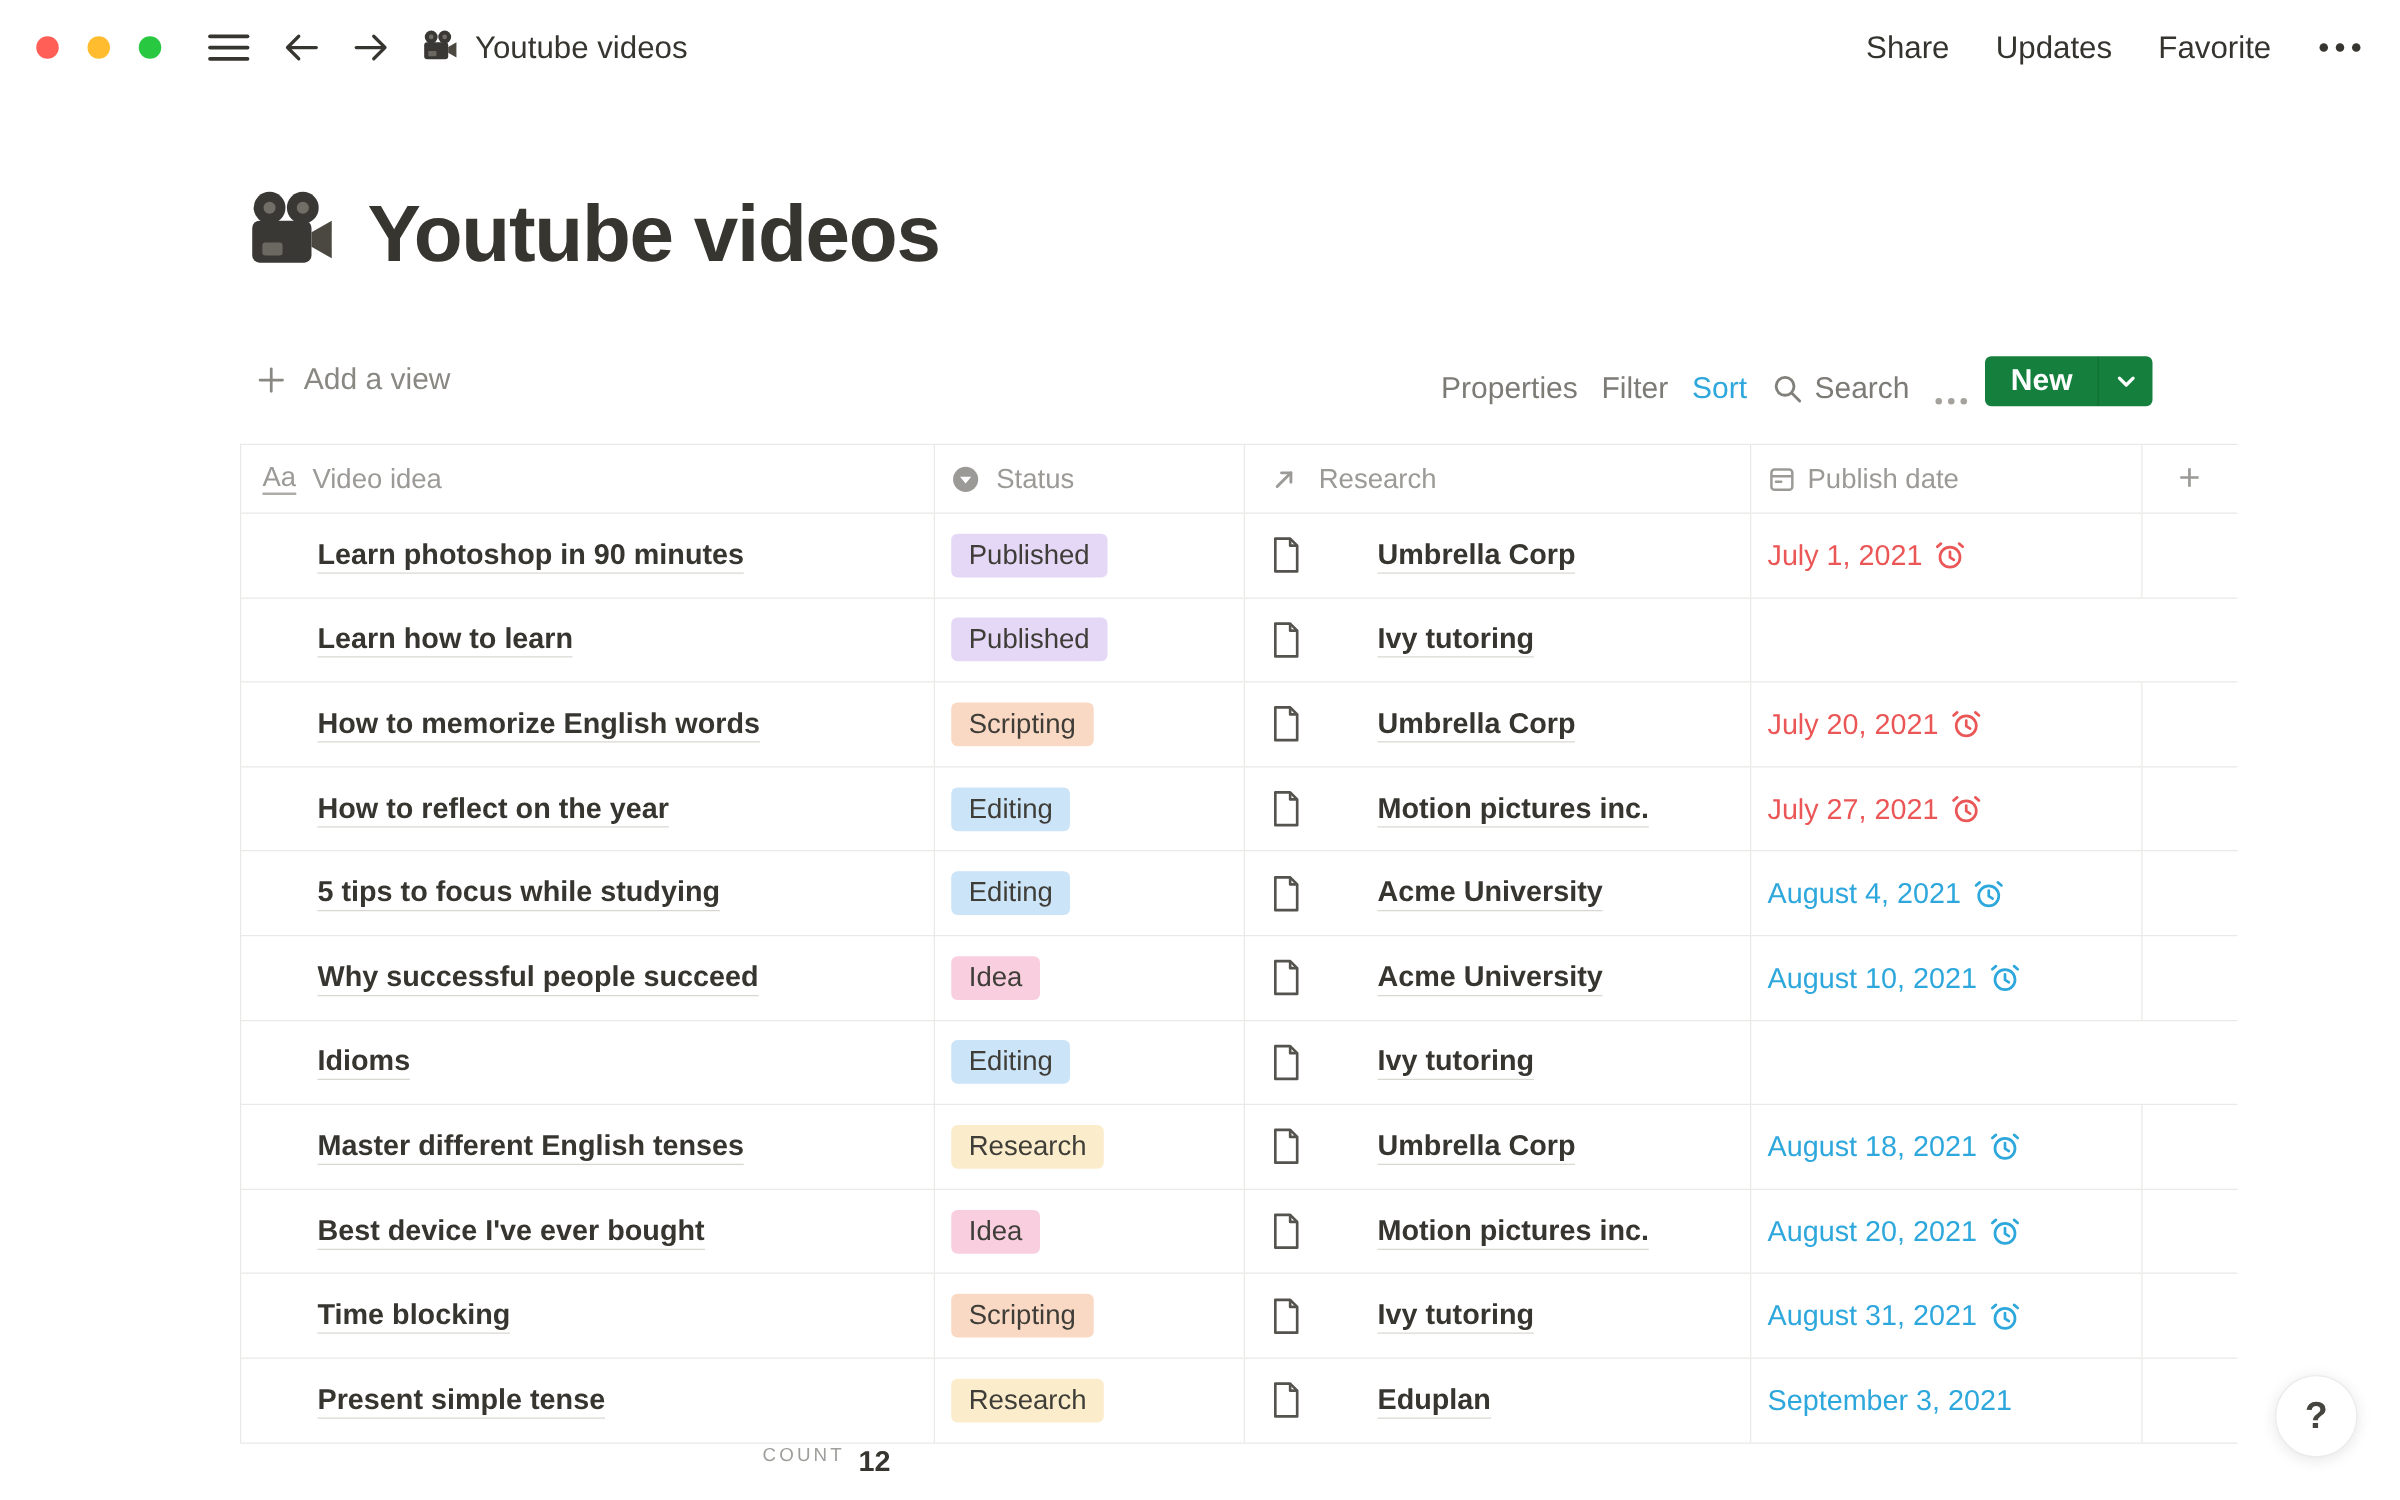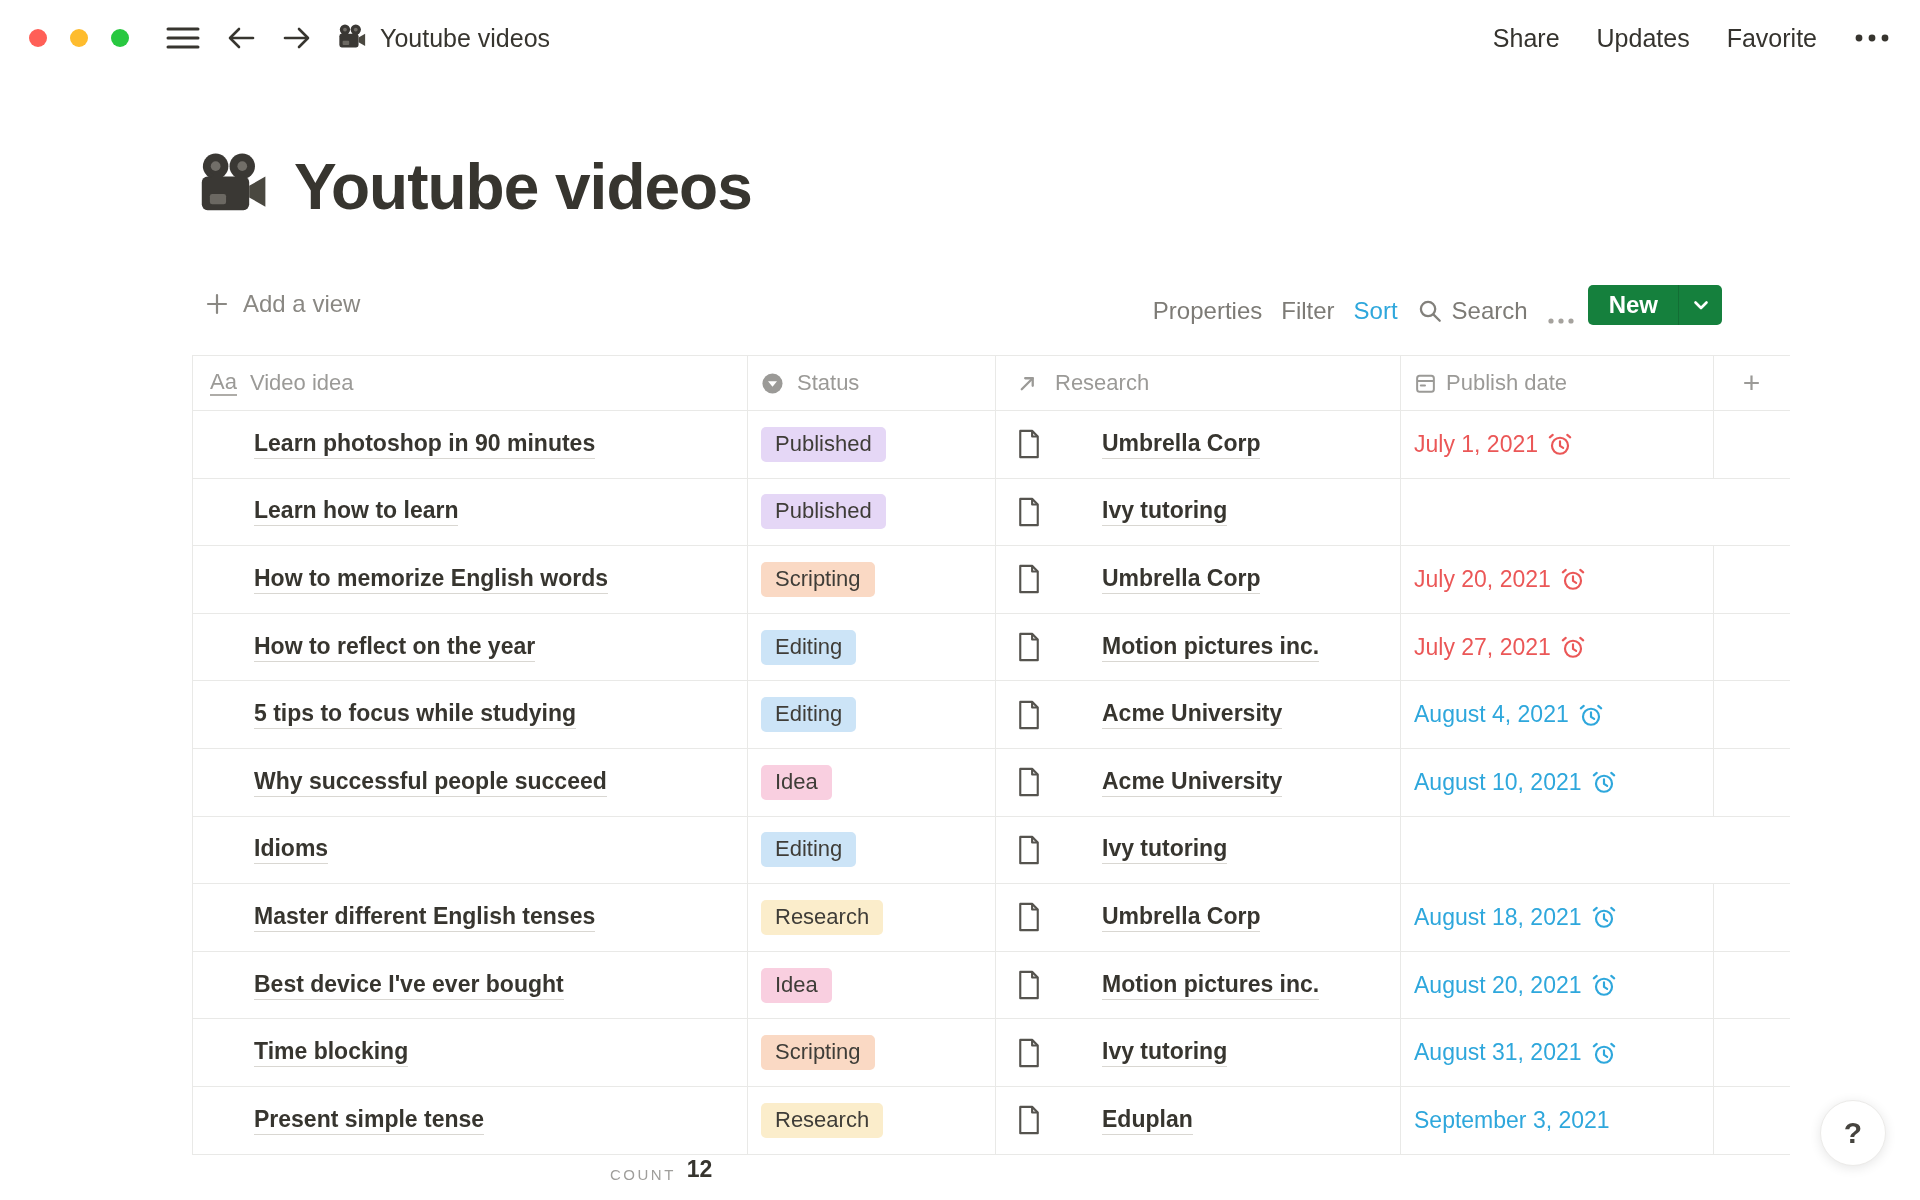--- a/index.html
+++ b/index.html
@@ -60,21 +60,21 @@
   .c4{padding-left:13px;gap:9px;}
   .c5{justify-content:center;}
   .aa-ico{font-size:22px;line-height:1;color:#9B9A97;border-bottom:2px solid #AEACA8;padding-bottom:1px;}
   .add-col{font-size:30px;color:#9B9A97;font-weight:400;cursor:pointer;}
   .link{font-size:23px;font-weight:700;color:#37352F;border-bottom:1.5px solid #D9D7D2;
     padding-bottom:1px;white-space:nowrap;cursor:pointer;margin-left:44px;}
   .pill{font-size:22px;color:#3F3D38;padding:4px 14px 5px;border-radius:5px;white-space:nowrap;}
   .date{display:flex;align-items:center;gap:9px;font-size:23px;white-space:nowrap;}
 
   
-  .count-footer{position:absolute;left:610px;top:1156px;display:flex;align-items:flex-end;gap:11px;cursor:pointer;}
+  .count-footer{position:absolute;left:610px;top:1156px;display:flex;align-items:flex-start;gap:11px;cursor:pointer;}
   .count-label{font-size:15px;letter-spacing:2.5px;color:#9F9E9B;}
   .count-value{font-size:23px;font-weight:600;color:#37352F;}
 
   
   .help-btn{position:absolute;left:1820px;top:1100px;width:64px;height:64px;border-radius:50%;
     background:#fff;border:1px solid #ECEBE9;box-shadow:0 2px 12px rgba(0,0,0,0.1);
     display:flex;align-items:center;justify-content:center;font-size:30px;font-weight:700;color:#46443F;cursor:pointer;}
 </style>
 </head>
 <body>

